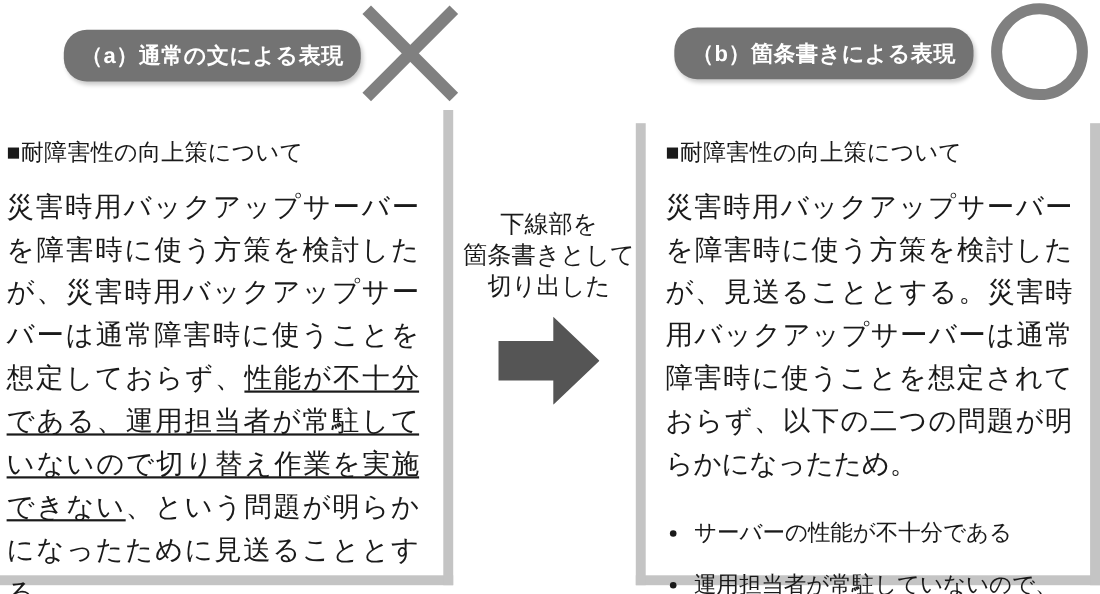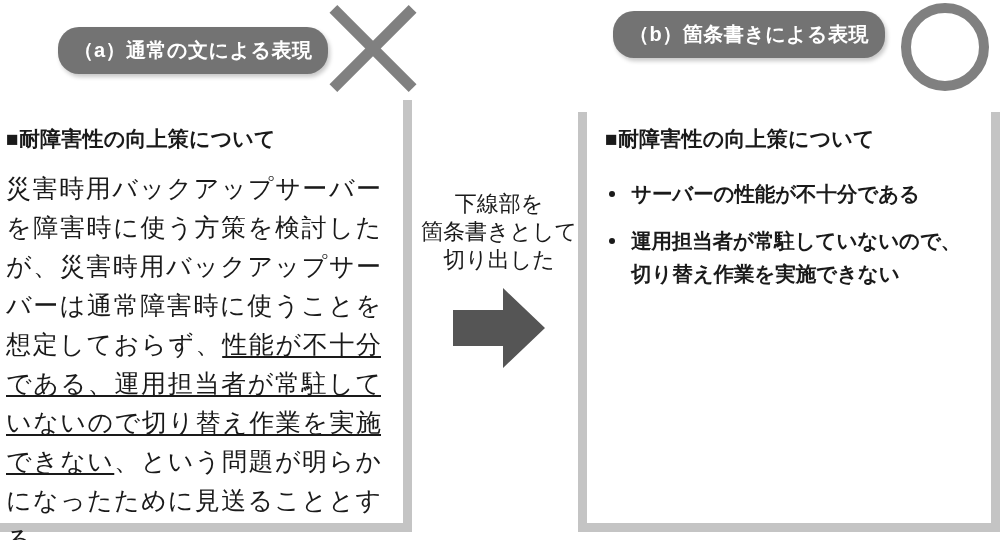--- a/index.html
+++ b/index.html
@@ -32,21 +32,21 @@
     font-size: 20px;
     font-weight: bold;
     letter-spacing: 0.5px;
     display: flex;
     align-items: center;
     justify-content: center;
     box-shadow: 2px 3px 4px rgba(0,0,0,0.22);
     white-space: nowrap;
   }
   .pill-a { left: 58px;  top: 27px; width: 270px; }
-  .pill-b { left: 613px; top: 11px; width: 272px; }
+  .pill-b { left: 613px; top: 25px; width: 272px; }
 
   
   .mark-x {
     position: absolute;
     left: 328px; top: 3px;
     width: 90px; height: 90px;
   }
   .mark-x .bar {
     position: absolute;
     left: 50%; top: 50%;
@@ -86,21 +86,21 @@
     border-left: 9px solid #c4c4c4;
     border-right: 9px solid #c4c4c4;
     border-bottom: 9px solid #c4c4c4;
   }
 
   .panel-inner-left  { padding: 26px 22px 0 14px; }
   .panel-inner-right { padding: 14px 16px 0 18px; }
 
   .doc-heading {
     font-size: 21px;
-    font-weight: bold;
+    font-weight: normal;
     line-height: 1.2;
     margin: 0 0 18px 0;
     letter-spacing: 0.2px;
   }
 
   .doc-para {
     font-size: 25px;
     line-height: 39px;
     margin: 0;
     text-align: justify;
@@ -118,21 +118,20 @@
     margin: 26px 0 0 0;
     padding: 0;
   }
   .bullets li {
     position: relative;
     font-size: 20.5px;
     line-height: 33px;
     padding-left: 26px;
     margin-bottom: 14px;
     letter-spacing: -0.1px;
-    font-weight: bold;
   }
   .bullets li::before {
     content: "";
     position: absolute;
     left: 4px; top: 14px;
     width: 6px; height: 6px;
     border-radius: 50%;
     background: #1a1a1a;
   }
 
@@ -191,19 +190,20 @@
     <svg class="arrow-svg" width="92" height="80" viewBox="0 0 92 80" aria-hidden="true">
       <polygon points="0,22 50,22 50,0 92,40 50,80 50,58 0,58" fill="#555555"></polygon>
     </svg>
   </div>
 </div>
 
 <div class="panel panel-right">
   <div class="panel-inner-right">
     <div class="doc-heading">■耐障害性の向上策について</div>
 
+    <p class="doc-para">災害時用バックアップサーバーを障害時に使う方策を検討したが、見送ることとする。災害時用バックアップサーバーは通常障害時に使うことを想定されておらず、以下の二つの問題が明らかになったため。</p>
 
     <ul class="bullets">
       <li>サーバーの性能が不十分である</li>
       <li>運用担当者が常駐していないので、切り替え作業を実施できない</li>
     </ul>
   </div>
 </div>
 
 </body></html>

